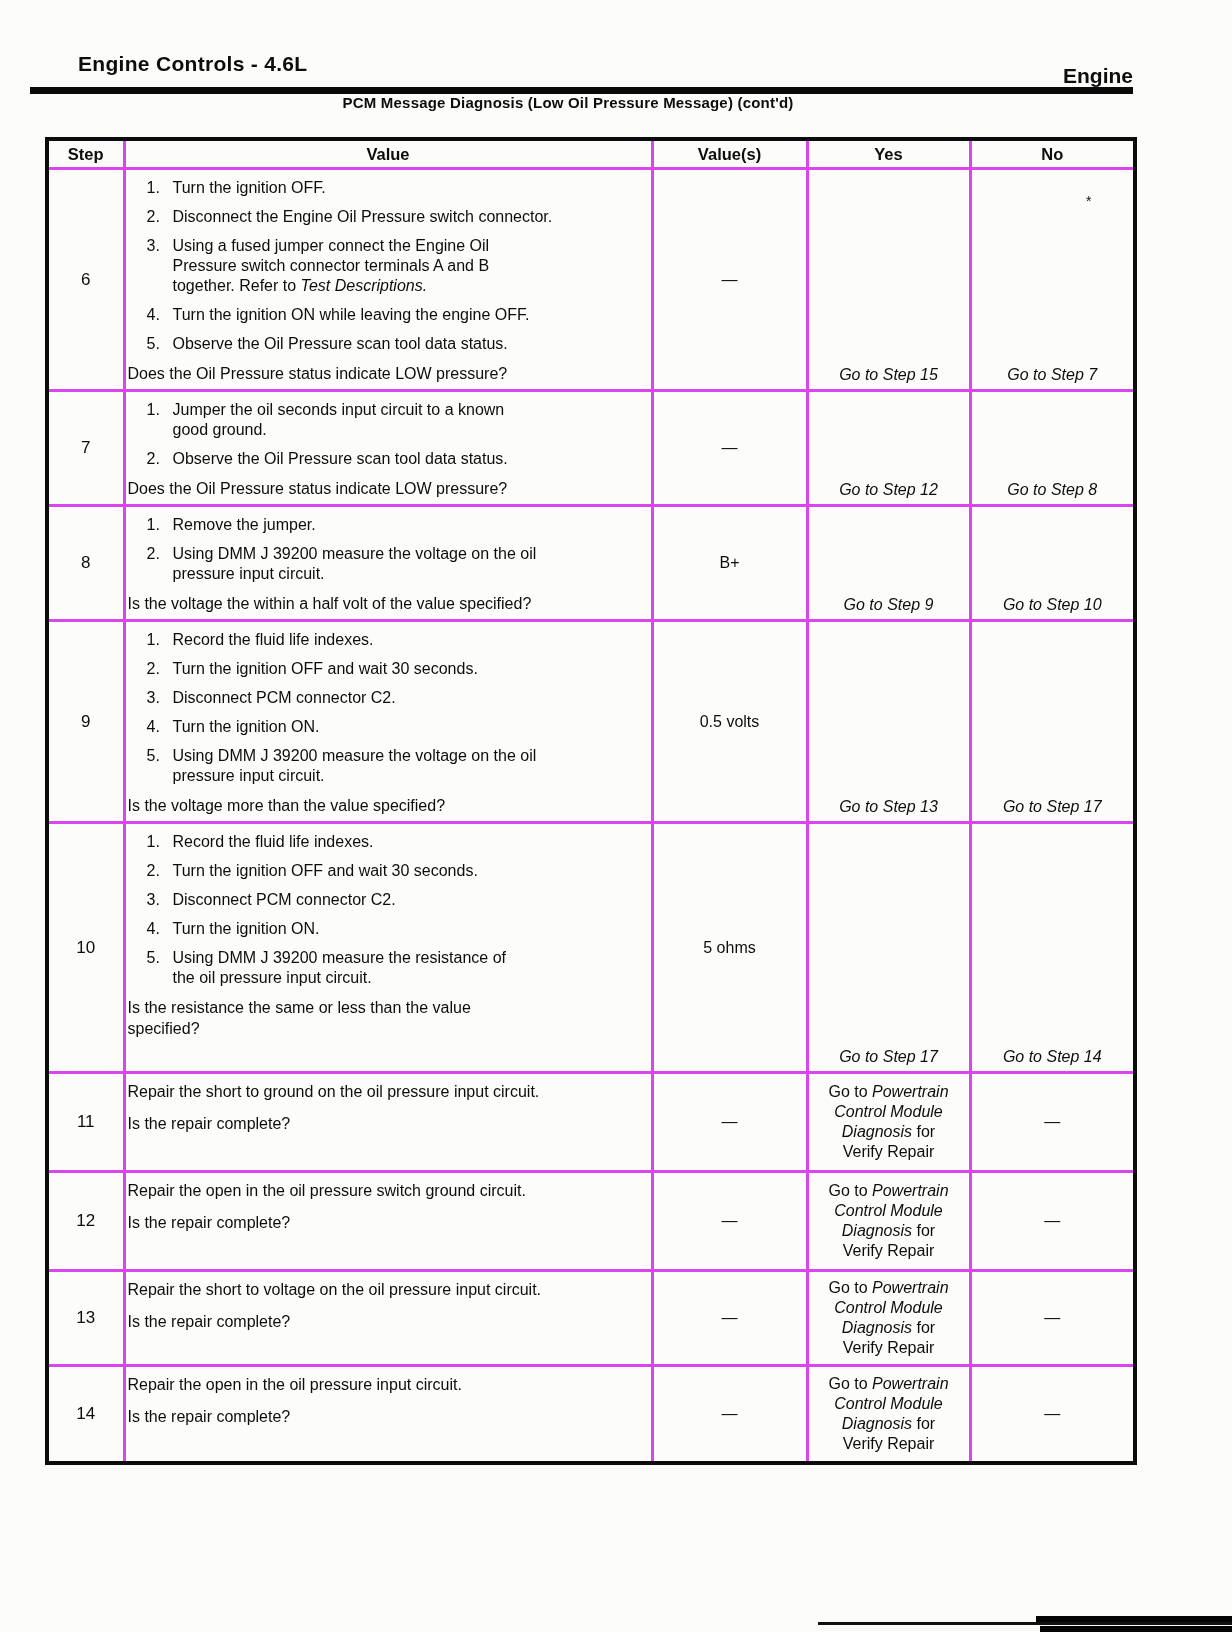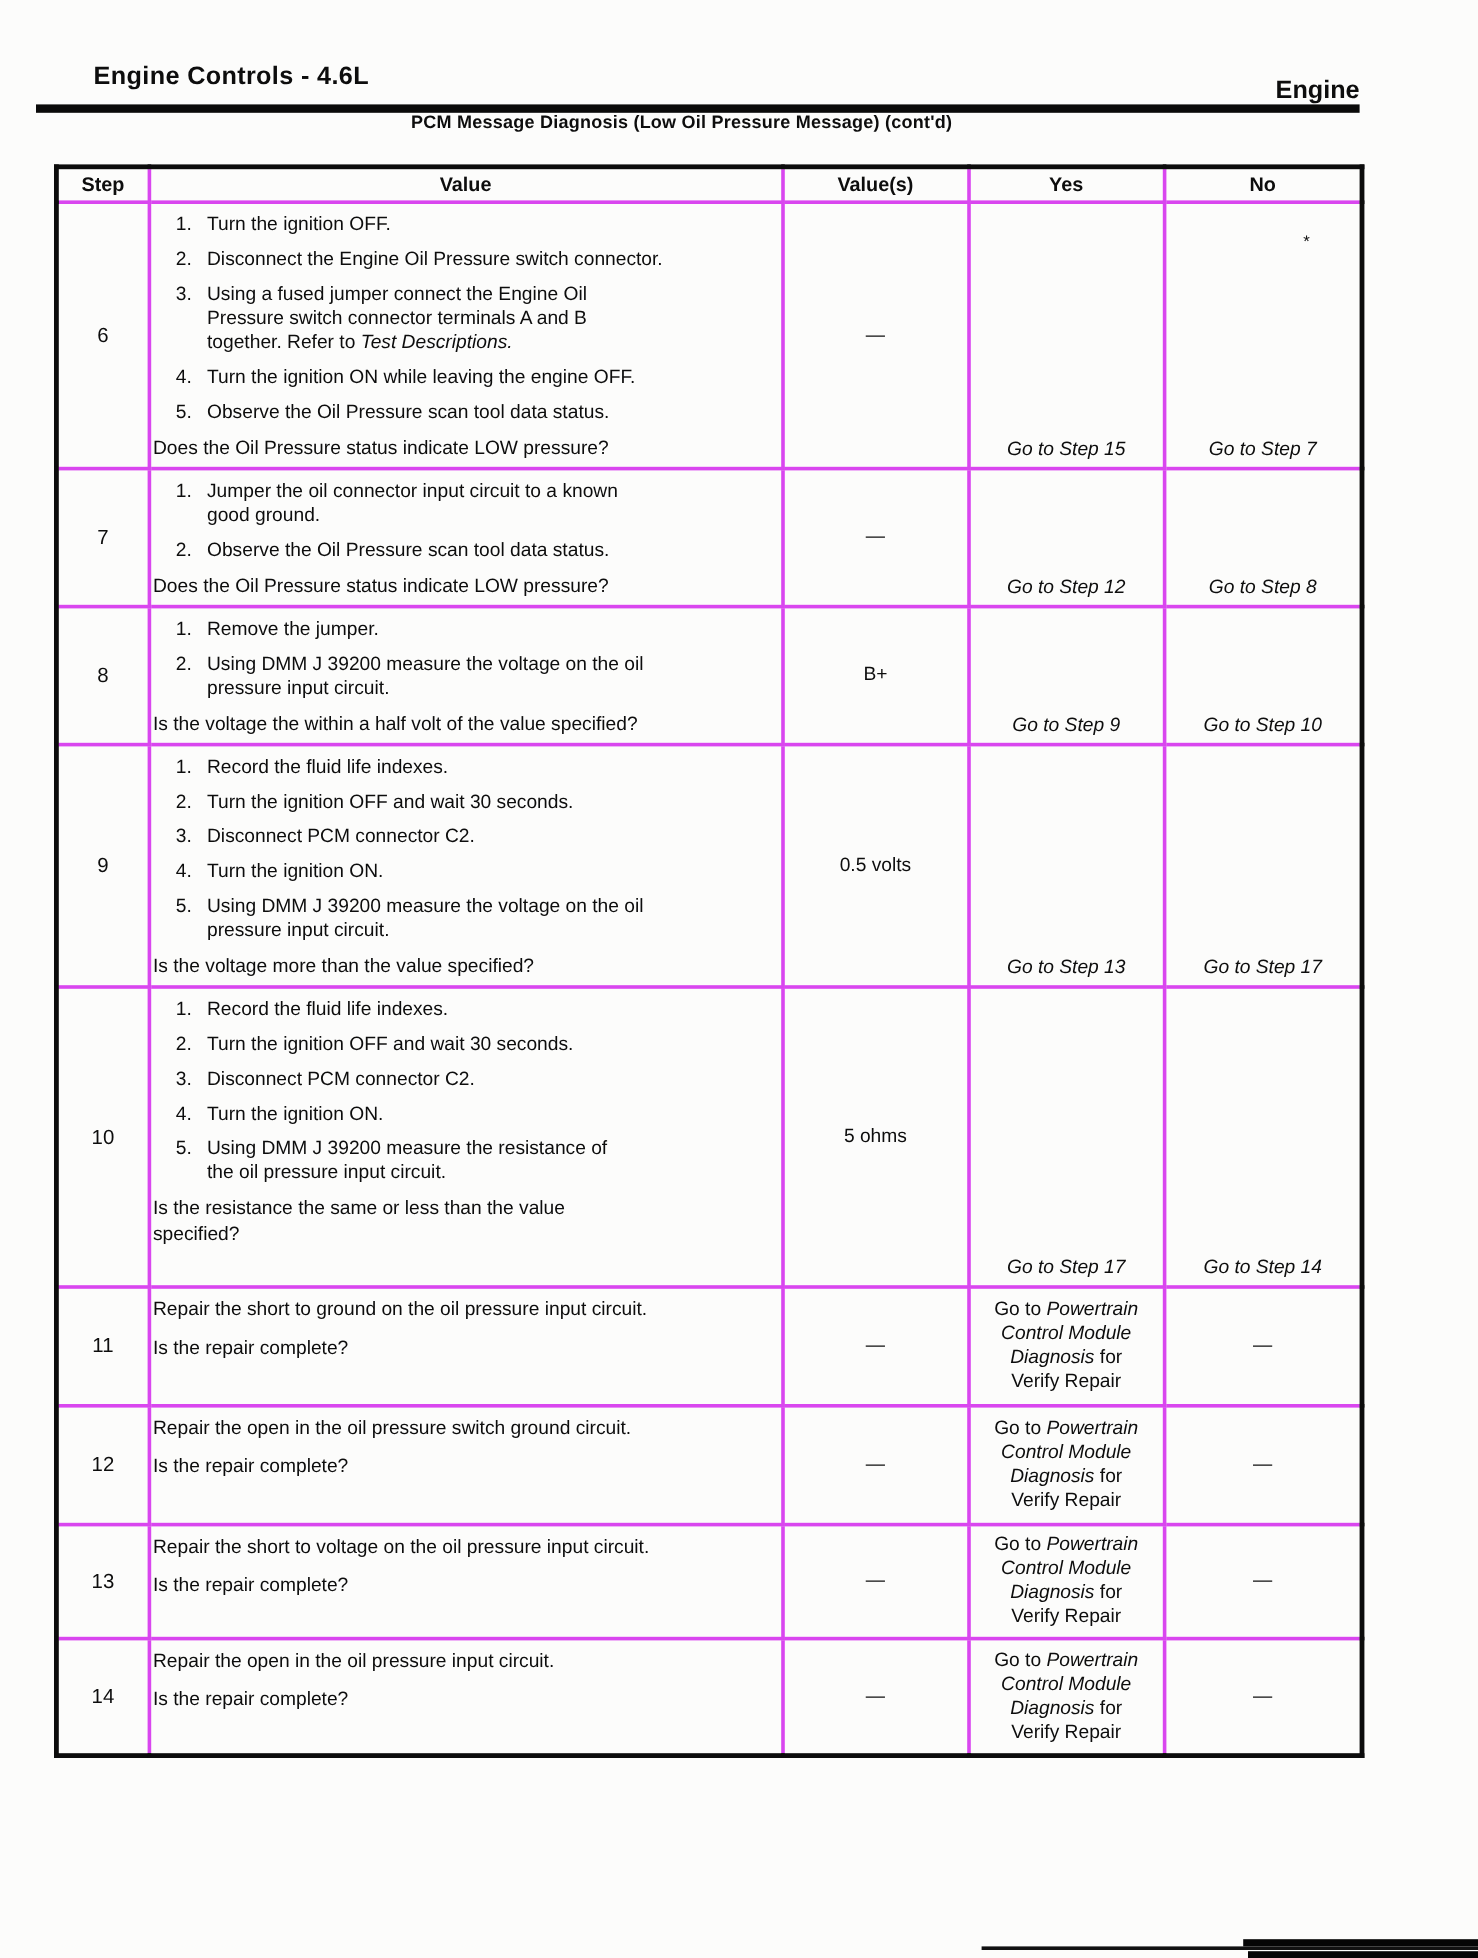--- a/index.html
+++ b/index.html
@@ -120,21 +120,21 @@
         </td>
       </tr>
       <tr style="height: 101px;">
         <td class="c-step">7</td>
         <td class="c-action">
           <div class="acontent grow">
             <div class="items">
               <div class="item">
                 <div class="num">1.</div>
                 <div class="txt">
-                  <div class="ln"><span>Jumper the oil connector input circuit to a known</span></div>
+                  <div class="ln"><span>Jumper the oil seconds input circuit to a known</span></div>
                   <div class="ln"><span>good ground.</span></div>
                 </div>
               </div>
               <div class="item">
                 <div class="num">2.</div>
                 <div class="txt">
                   <div class="ln"><span>Observe the Oil Pressure scan tool data status.</span></div>
                 </div>
               </div>
             </div>

